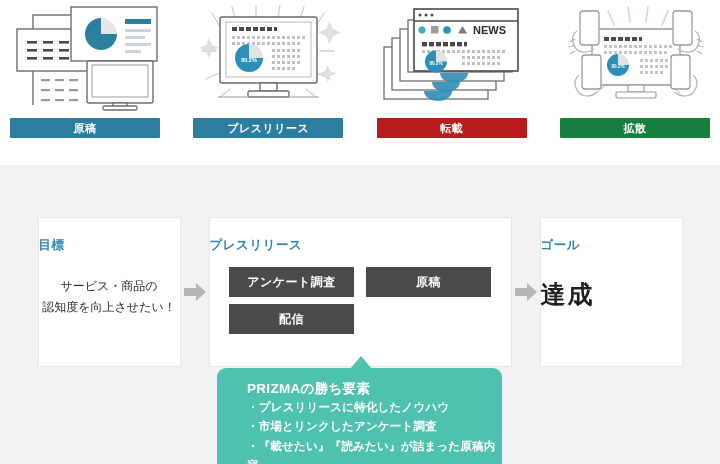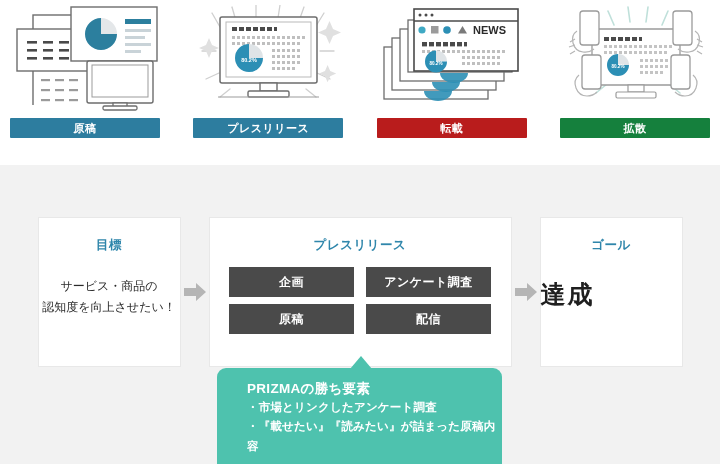--- a/index.html
+++ b/index.html
@@ -84,21 +84,21 @@
   }
   .card-press {
     width: 303px;
     height: 150px;
   }
   .card-result {
     width: 143px;
     height: 150px;
   }
   .card-heading {
-    text-align: center;
+    text-align: left;
     font-size: 12.5px;
     font-weight: 700;
     margin-top: 19px;
     letter-spacing: 0.5px;
   }
   .goal-body {
     text-align: center;
     font-size: 12px;
     color: #2b2b2b;
     line-height: 1.72;
@@ -536,21 +536,20 @@
 
     <div class="arrow">
       <svg width="22" height="18" viewBox="0 0 22 18">
         <path d="M0 5 H12 V0 L22 9 L12 18 V13 H0 Z" fill="#b5b5b5"></path>
       </svg>
     </div>
 
     <div class="card card-press">
       <div class="card-heading" style="color:#2f86ab">プレスリリース</div>
       <div class="press-grid">
-        <div class="press-cell">企画</div>
         <div class="press-cell">アンケート調査</div>
         <div class="press-cell">原稿</div>
         <div class="press-cell">配信</div>
       </div>
     </div>
 
     <div class="arrow">
       <svg width="22" height="18" viewBox="0 0 22 18">
         <path d="M0 5 H12 V0 L22 9 L12 18 V13 H0 Z" fill="#b5b5b5"></path>
       </svg>
@@ -560,18 +559,19 @@
       <div class="card-heading" style="color:#2f86ab">ゴール</div>
       <div class="result-body">達成</div>
     </div>
 
   </div>
 
   <div class="callout-pointer"></div>
   <div class="callout">
     <div class="callout-title">PRIZMAの勝ち要素</div>
     <ul class="callout-list">
+      <li>・プレスリリースに特化したノウハウ</li>
       <li>・市場とリンクしたアンケート調査</li>
       <li>・『載せたい』『読みたい』が詰まった原稿内容</li>
     </ul>
   </div>
 
 </div>
 
 </body></html>

